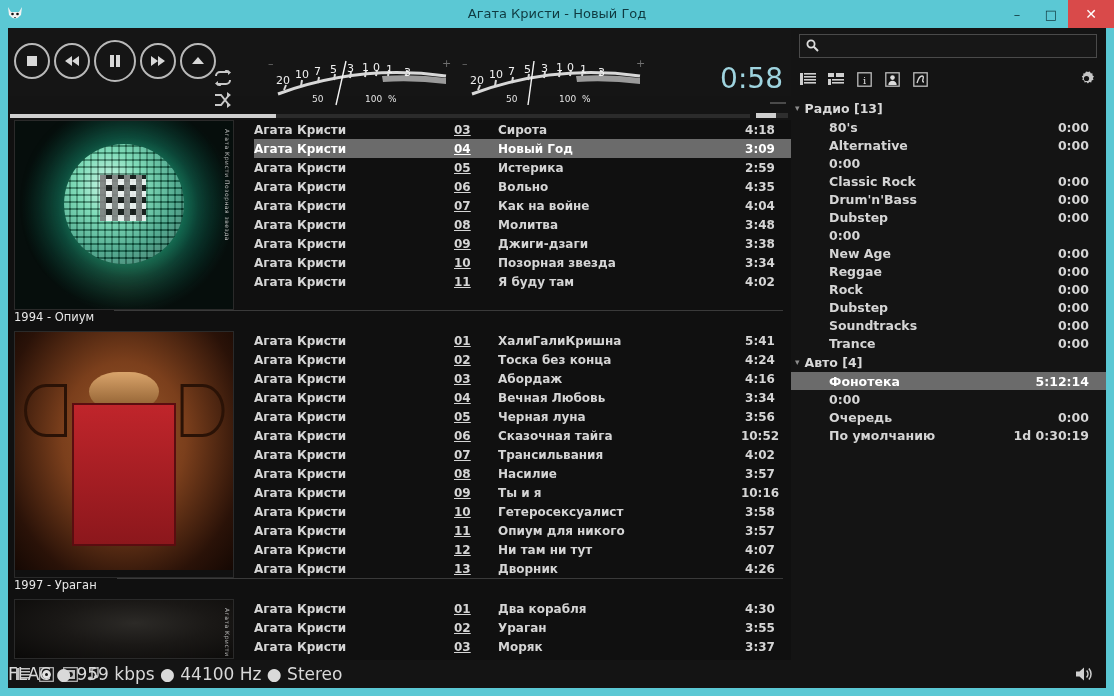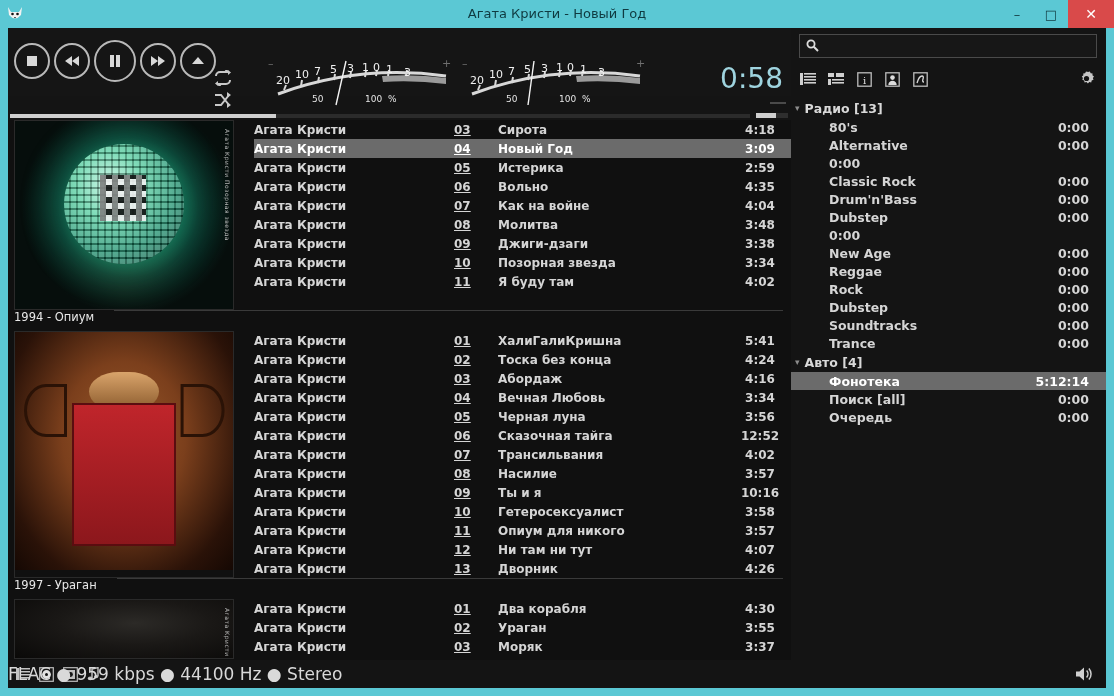--- a/index.html
+++ b/index.html
@@ -468,21 +468,21 @@
               <div class="trk">
                 <span class="artist">Агата Кристи</span>
                 <span class="num">05</span>
                 <span class="title">Черная луна</span>
                 <span class="dur">3:56</span>
               </div>
               <div class="trk">
                 <span class="artist">Агата Кристи</span>
                 <span class="num">06</span>
                 <span class="title">Сказочная тайга</span>
-                <span class="dur">12:52</span>
+                <span class="dur">10:52</span>
               </div>
               <div class="trk">
                 <span class="artist">Агата Кристи</span>
                 <span class="num">07</span>
                 <span class="title">Трансильвания</span>
                 <span class="dur">4:02</span>
               </div>
               <div class="trk">
                 <span class="artist">Агата Кристи</span>
                 <span class="num">08</span>
@@ -674,26 +674,29 @@
           </div>
           <div class="grp">
             <span class="chev">▾</span>
             <span>Авто [4]</span>
           </div>
           <div class="node sel">
             <span class="nm">Фонотека</span>
             <span class="tm">5:12:14</span>
           </div>
           <div class="node">
-            <span class="nm">Поиск [all]</span>
             <span class="tm">0:00</span>
           </div>
           <div class="node">
             <span class="nm">Очередь</span>
             <span class="tm">0:00</span>
+          </div>
+          <div class="node">
+            <span class="nm">По умолчанию</span>
+            <span class="tm">1d 0:30:19</span>
           </div>
         </div>
     </div>
   </div>
 
   <div id="statusbar">
     <div id="st-left">
       <span class="sticon">
         <svg width="14" height="14" viewBox="0 0 14 14">
           <g fill="#c4c4c4">

